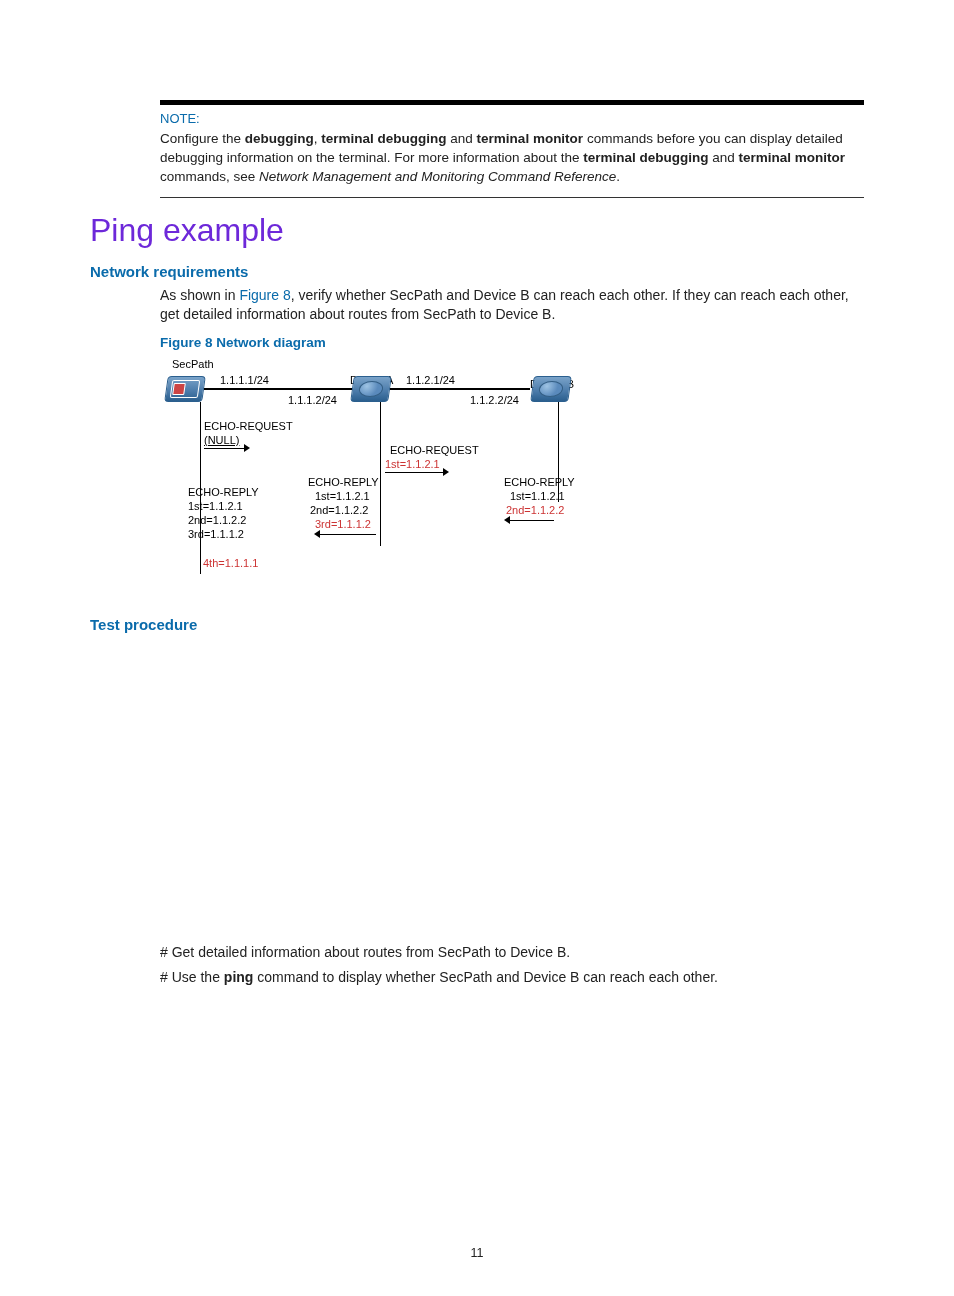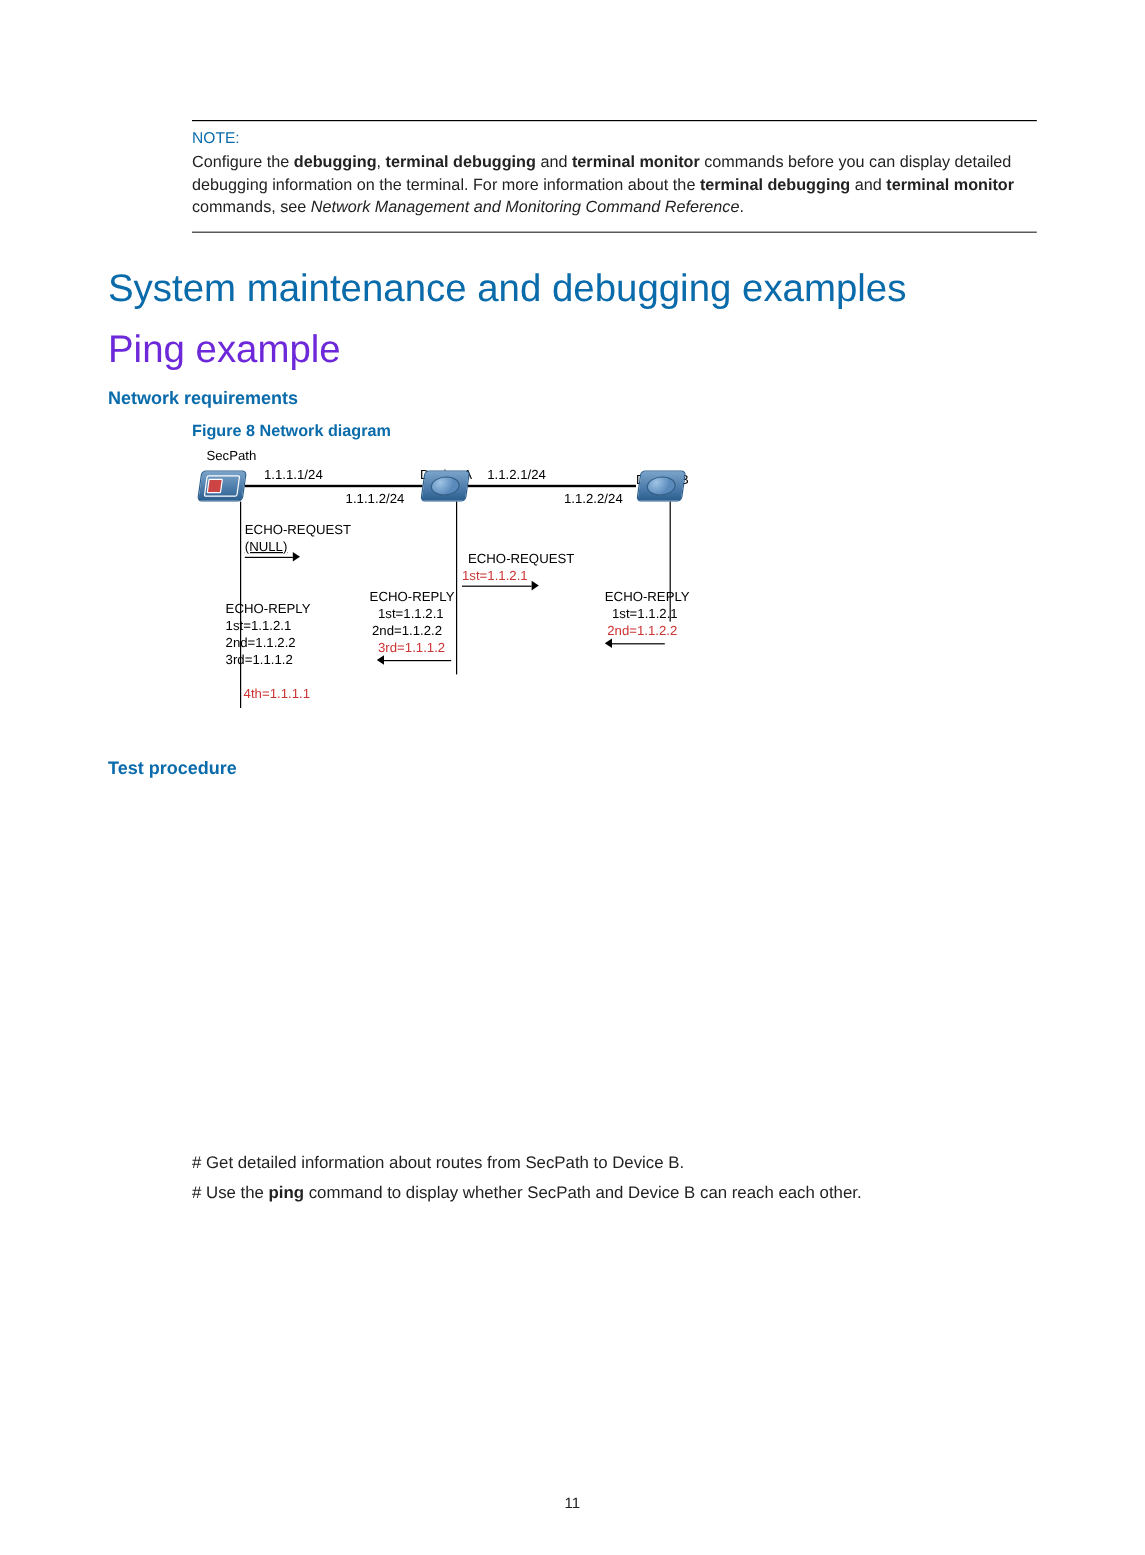--- a/index.html
+++ b/index.html
@@ -11,21 +11,21 @@
     background: #fff;
   }
   .page {
     width: 954px;
     min-height: 1296px;
     position: relative;
     box-sizing: border-box;
     padding: 100px 90px 40px 90px;
   }
   .note-box {
-    border-top: 1px solid #000000;
+    border-top: 5px solid #000000;
     border-bottom: 1px solid #333;
     padding: 6px 0 10px 0;
     margin-left: 70px;
   }
   .note-label {
     color: #0a6bab;
     font-size: 13px;
     margin-bottom: 4px;
   }
   .note-text {
@@ -135,24 +135,26 @@
 
 <div class="page">
 
   <div class="note-box">
     <div class="note-label">NOTE:</div>
     <div class="note-text">
       <span>Configure the </span><span class="bold">debugging</span><span>, </span><span class="bold">terminal debugging</span><span> and </span><span class="bold">terminal monitor</span><span> commands before you can display detailed debugging information on the terminal. For more information about the </span><span class="bold">terminal debugging</span><span> and </span><span class="bold">terminal monitor</span><span> commands, see </span><span class="italic">Network Management and Monitoring Command Reference</span><span>.</span>
     </div>
   </div>
 
-  <div class="h1">System maintenance and debugging examples</div>
   <div class="h2">Ping example</div>
   <div class="h3">Network requirements</div>
 
+  <div class="bodytext">
+    <span>As shown in </span><span class="link">Figure 8</span><span>, verify whether SecPath and Device B can reach each other. If they can reach each other, get detailed information about routes from SecPath to Device B.</span>
+  </div>
 
   <div class="h4">Figure 8 Network diagram</div>
 
   <div class="diagram-wrap">
     <div class="diagram">
 
       <span class="dlabel" style="left:12px; top:0;">SecPath</span>
       <span class="dlabel" style="left:190px; top:16px;">Device A</span>
       <span class="dlabel" style="left:370px; top:0;margin-top:20px;">Device B</span>
 

